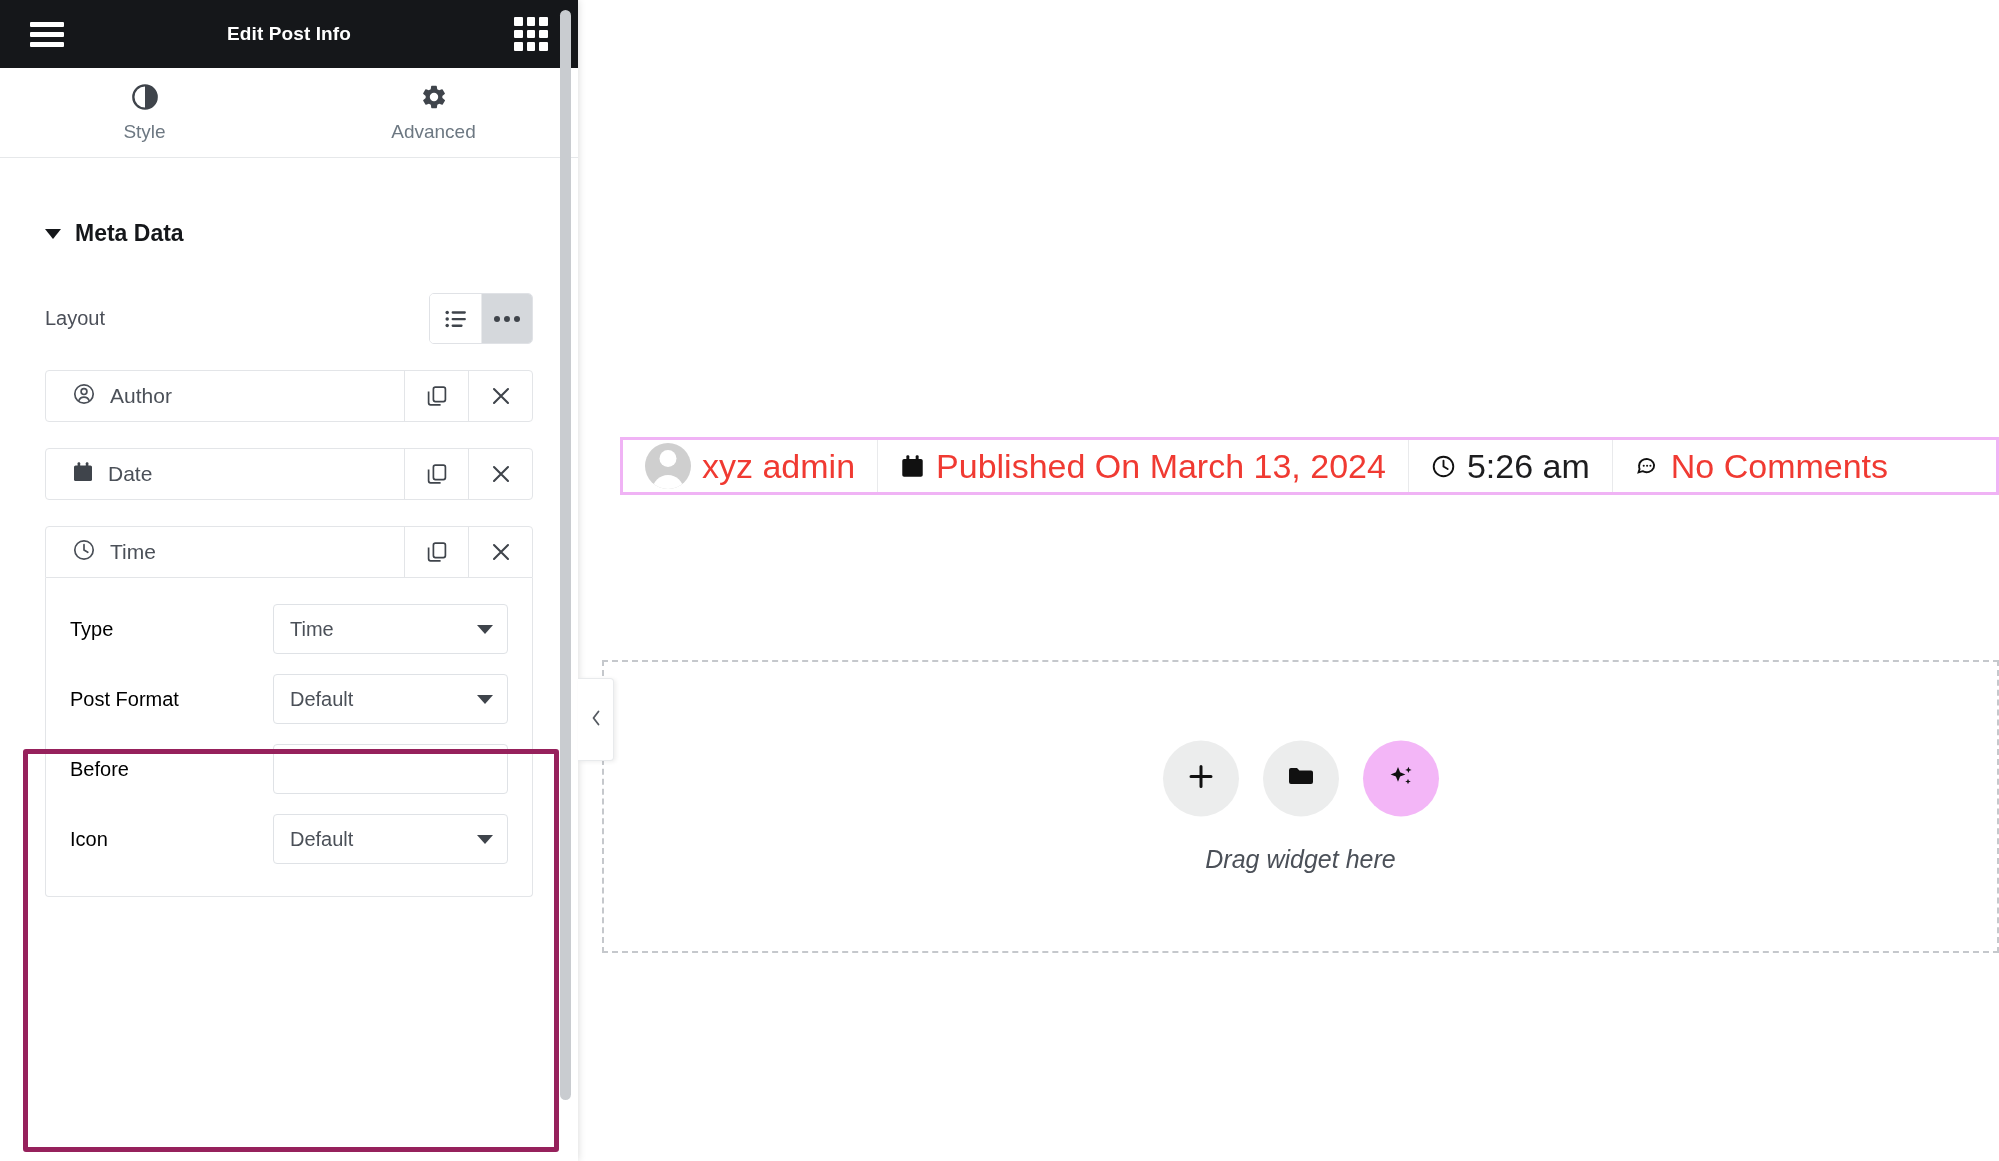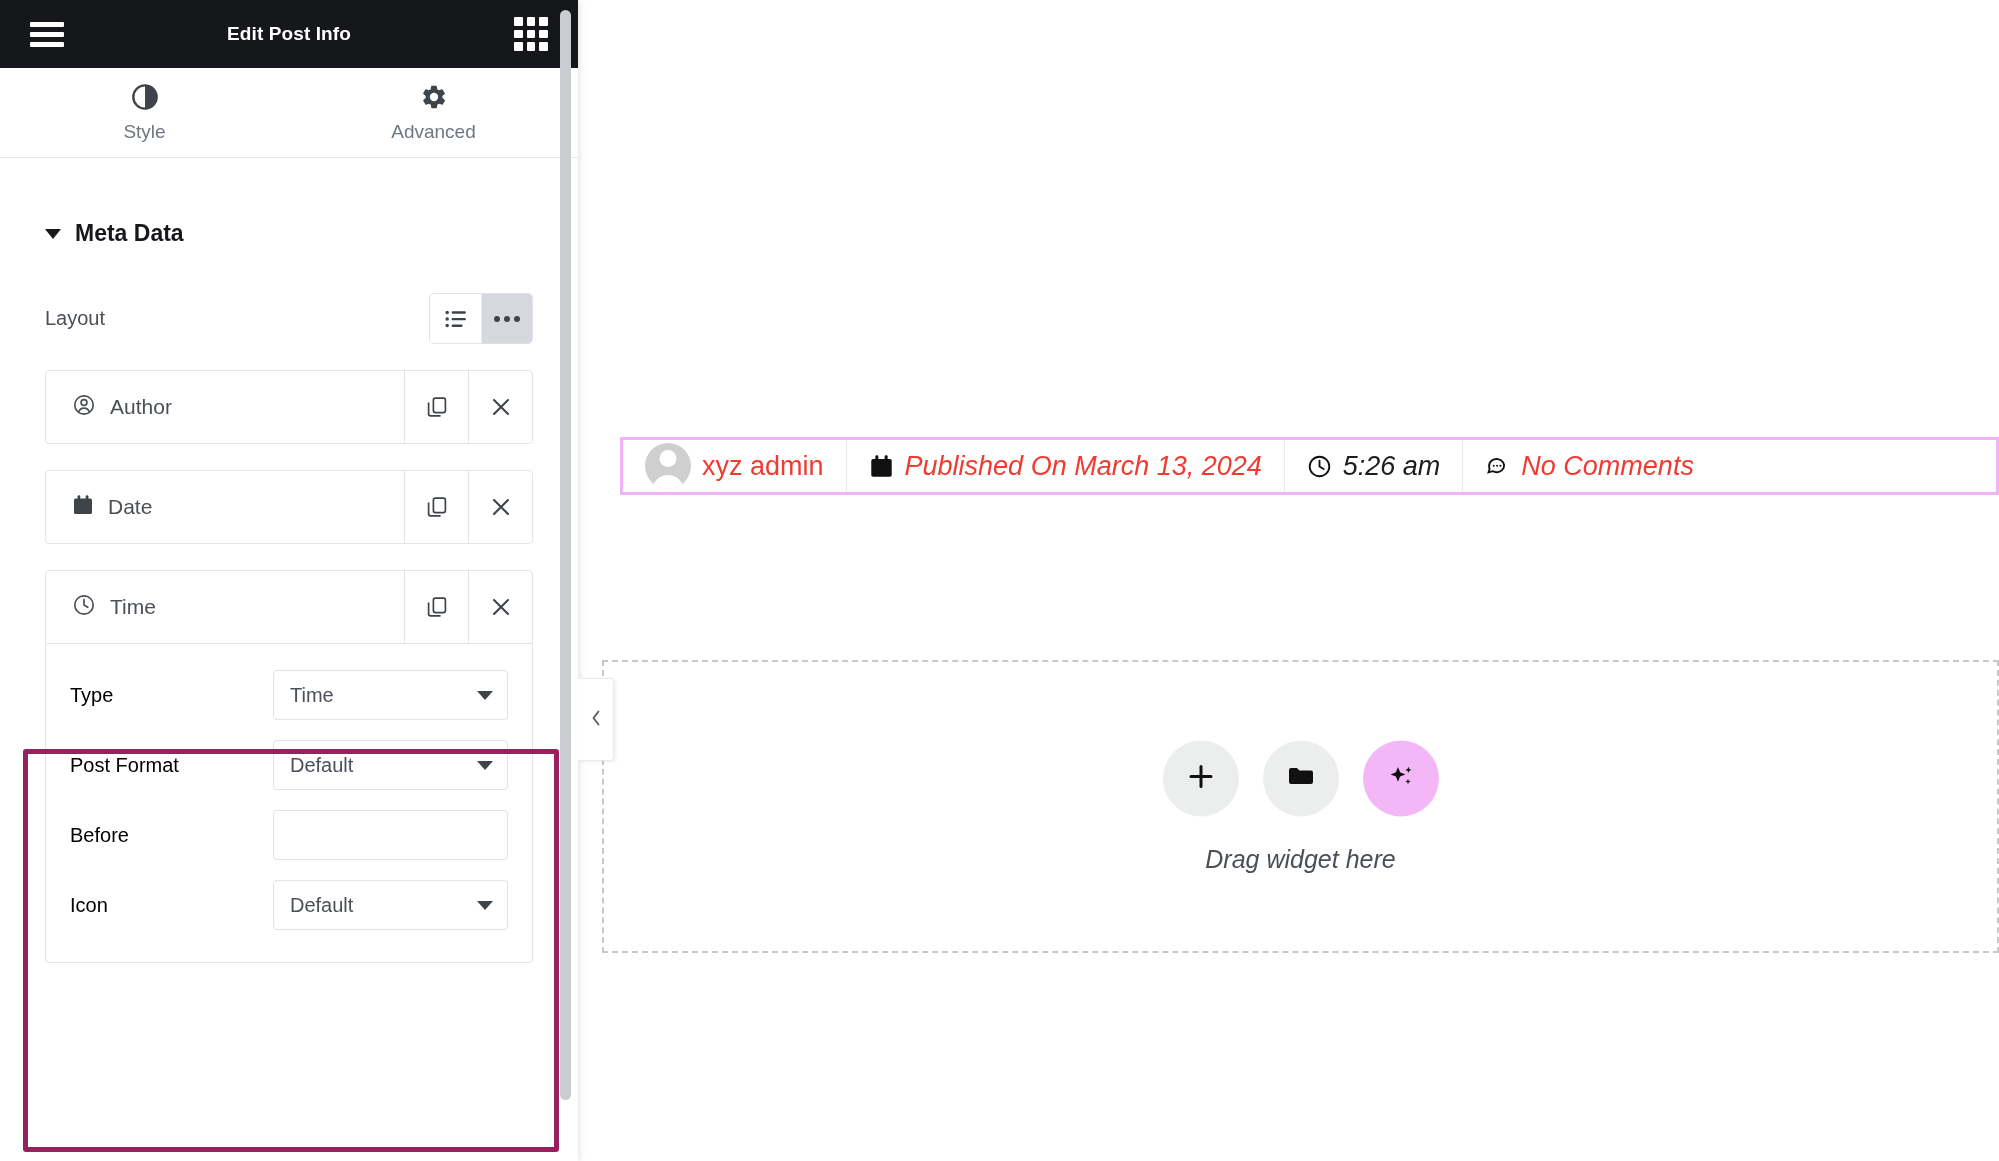--- a/index.html
+++ b/index.html
@@ -88,21 +88,21 @@
   .seg > div.sel { background: #d5d8dc; }
   .seg > div + div { border-left: 1px solid #e9eaec; }
   .dots3 { display: flex; gap: 4px; }
   .dots3 i { width: 6px; height: 6px; border-radius: 50%; background: #3f444b; display: block; }
 
   
   .rep { margin-top: 26px; }
   .rep-head {
     display: flex; align-items: stretch;
     border: 1px solid #e3e5e8; border-radius: 4px; background: #fff;
-    height: 74px; overflow: hidden;
+    height: 52px; overflow: hidden;
   }
   .rep-title {
     flex: 1; display: flex; align-items: center; gap: 14px;
     padding-left: 26px; font-size: 21px; color: #4b5058; cursor: move;
   }
   .rep-btn {
     width: 64px; display: flex; align-items: center; justify-content: center;
     border-left: 1px solid #e3e5e8; cursor: pointer; color: #3f444b;
   }
   .rep.open .rep-head { border-bottom: 1px solid #e3e5e8; border-bottom-left-radius: 0; border-bottom-right-radius: 0; }
@@ -167,23 +167,23 @@
   .meta-bar {
     position: absolute; left: 42px; top: 437px; right: 0;
     height: 58px;
     border: 3px solid #f0b3f5;
     display: flex; align-items: stretch;
     background: #fff;
   }
   .meta-item {
     display: flex; align-items: center; gap: 11px;
     padding: 0 22px;
-    font-size: 27px; color: #f03a32; white-space: nowrap;
-  }
-  .meta-item + .meta-item { border-left: 1px solid #e9eaec; font-style: italic; }
+    font-size: 34px; color: #f03a32; white-space: nowrap;
+  }
+  .meta-item + .meta-item { border-left: 1px solid #e9eaec; }
   .meta-item.dark { color: #1d1d1f; justify-content: space-between; }
   .meta-item .mico { display: flex; align-items: center; color: #111; }
   .avatar {
     width: 46px; height: 46px; border-radius: 50%; background: #cfcfcf;
     position: relative; overflow: hidden; flex: 0 0 46px;
   }
   .avatar::before {
     content: ""; position: absolute; top: 7px; left: 50%; transform: translateX(-50%);
     width: 17px; height: 17px; border-radius: 50%; background: #ffffff;
   }

